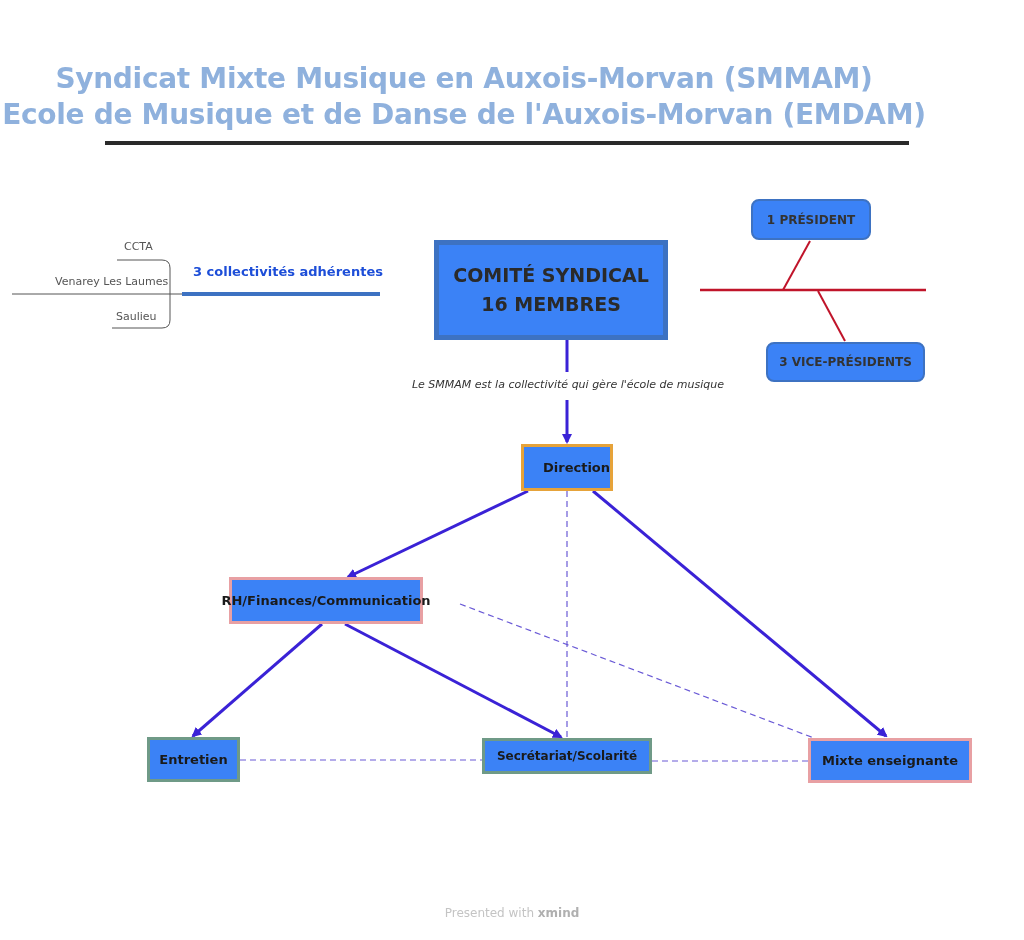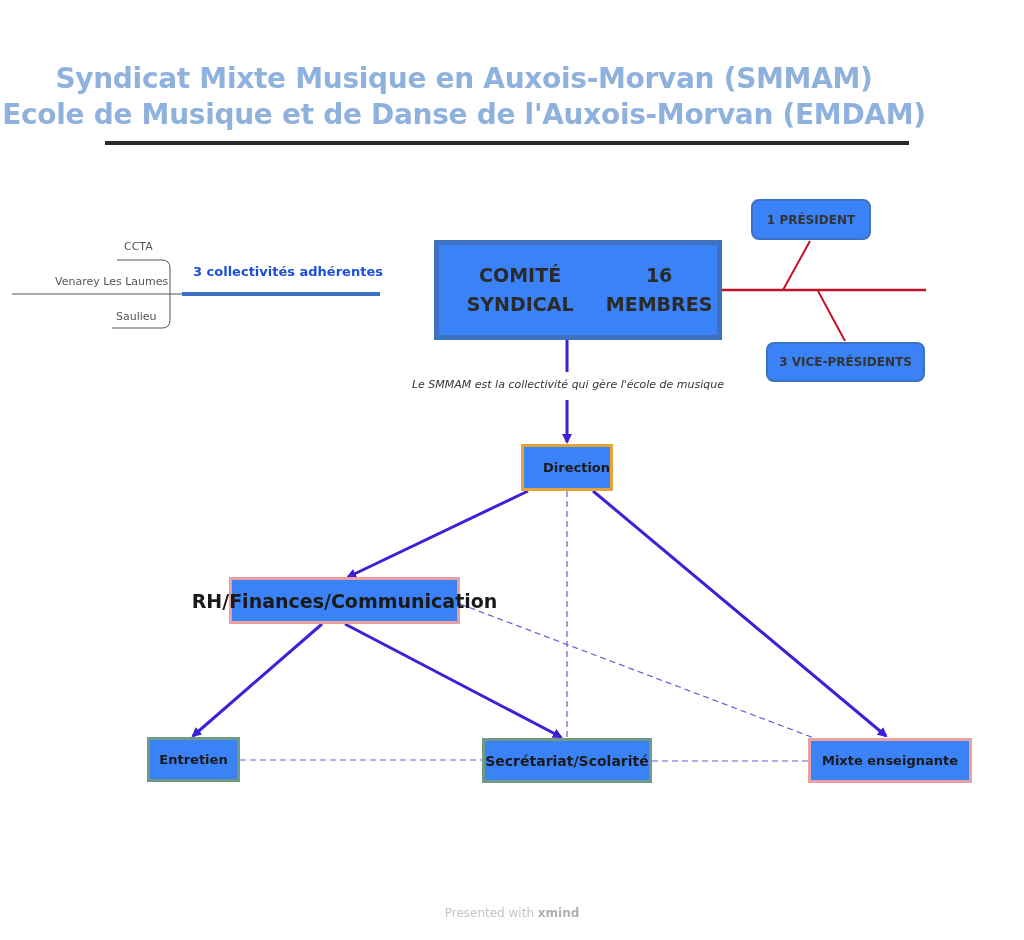--- a/index.html
+++ b/index.html
@@ -3,27 +3,27 @@
 <meta charset="utf-8">
 <style>
   html, body { margin:0; padding:0; background:#ffffff; }
   body { width:1024px; height:940px; position:relative; overflow:hidden; font-family:"DejaVu Sans", sans-serif; }
   .title { position:absolute; left:0; width:928px; text-align:center; color:#8fb1dd; font-weight:bold; font-size:28px; font-family:"DejaVu Sans", sans-serif; letter-spacing:-0.3px; }
   #t1 { top:62px; }
   #t2 { top:98px; }
   .rule { position:absolute; left:105px; top:141px; width:804px; height:4px; background:#2a2a2a; }
   svg.conn { position:absolute; left:0; top:0; }
   .box { position:absolute; box-sizing:border-box; background:#3b82f6; display:flex; align-items:center; justify-content:center; text-align:center; font-weight:bold; color:#1a1a1a; }
-  #comite { left:434px; top:240px; width:288px; height:100px; border:5px solid #3d72c2; font-size:19px; line-height:29px; color:#2a2a2a; flex-direction:row; }
+  #comite { left:434px; top:240px; width:234px; height:100px; border:5px solid #3d72c2; font-size:19px; line-height:29px; color:#2a2a2a; flex-direction:column; }
   #president { left:751px; top:199px; width:120px; height:41px; border:2.5px solid #3d72c2; border-radius:8px; font-size:12px; color:#333; }
   #vice { left:766px; top:342px; width:159px; height:40px; border:2.5px solid #3d72c2; border-radius:8px; font-size:12px; color:#333; }
   #direction { left:521px; top:444px; width:92px; height:47px; border:3.5px solid #e6a33a; font-size:13px;padding-left:19px; }
-  #rh { left:229px; top:577px; width:231px; height:47px; border:3.5px solid #e8a0a3; font-size:19px; }
+  #rh { left:229px; top:577px; width:194px; height:47px; border:3.5px solid #e8a0a3; font-size:13px; }
   #entretien { left:147px; top:737px; width:93px; height:45px; border:3.5px solid #6f9a87; font-size:13px; }
-  #secretariat { left:482px; top:738px; width:170px; height:45px; border:3.5px solid #6f9a87; font-size:14px; }
+  #secretariat { left:482px; top:738px; width:170px; height:36px; border:3.5px solid #6f9a87; font-size:12px; }
   #equipe { left:808px; top:738px; width:164px; height:45px; border:3.5px solid #e8a0a3; font-size:13px; }
   .lbl { position:absolute; font-size:11px; color:#555; font-family:"DejaVu Sans", sans-serif; }
   #ccta { left:124px; top:240px; }
   #venarey { left:55px; top:275px; }
   #saulieu { left:116px; top:310px; }
   #collect { position:absolute; left:193px; top:264px; font-size:13px; font-weight:bold; color:#1d4ed8; }
   #note { position:absolute; left:0; width:1136px; top:378px; text-align:center; font-size:11px; font-style:italic; color:#333; }
   #footer { position:absolute; left:0; width:1024px; top:906px; text-align:center; font-size:12px; color:#c4c4c4; }
   #footer b { color:#b0b0b0; }
 </style>

